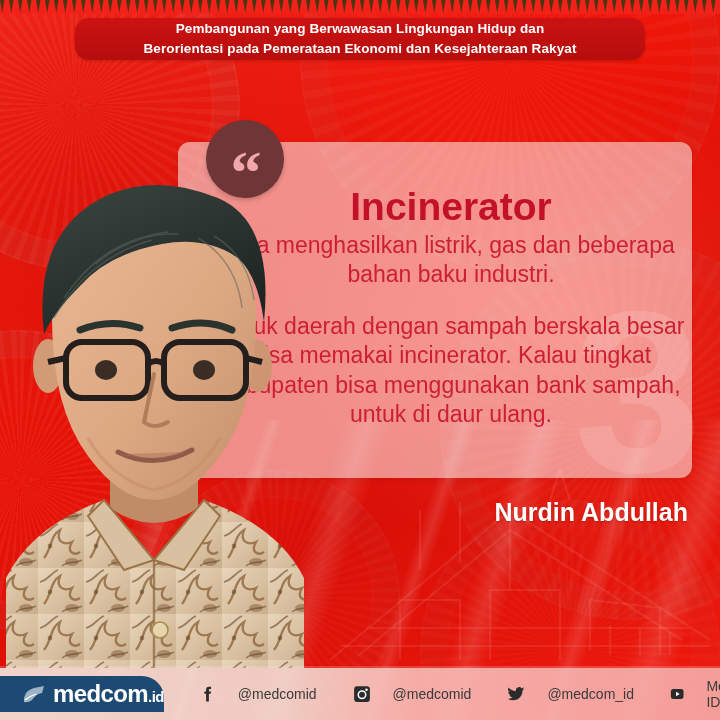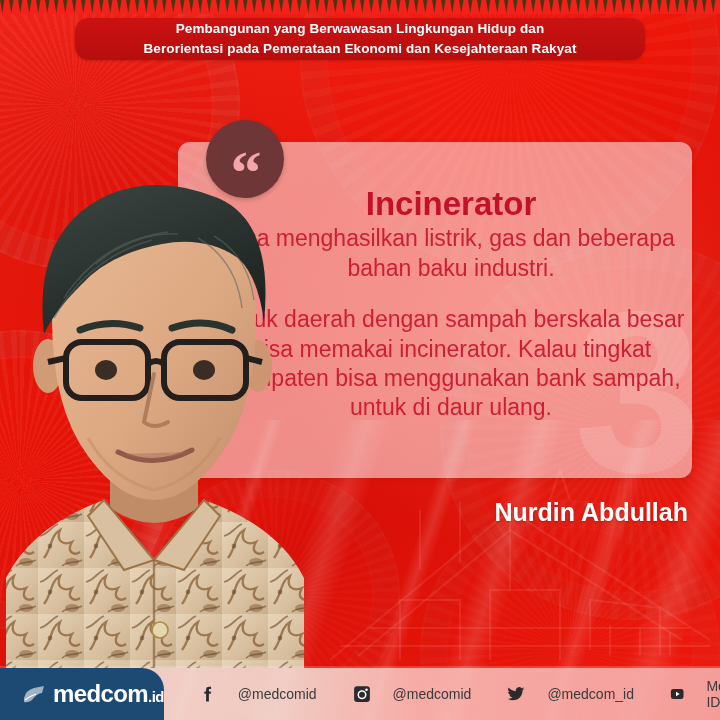--- a/index.html
+++ b/index.html
@@ -77,21 +77,21 @@
     z-index:4;
     box-shadow:0 2px 6px rgba(120,0,0,.12);
   }
   .card-inner {
     position:absolute; left:216px; top:160px; width:470px; height:300px;
     z-index:5; display:flex; flex-direction:column;
     align-items:center; justify-content:flex-start;
     padding-top:26px;
   }
   .headline {
-    color:#c4112a; font-size:33px; font-weight:700; line-height:1.1;
+    color:#c4112a; font-size:39px; font-weight:700; line-height:1.1;
     text-align:center; margin-bottom:2px;
   }
   .para {
     color:#cc1f33; font-size:23px; line-height:1.28;
     text-align:center; font-weight:400;
   }
   .para.p2 { margin-top:22px; }
 
   
   .big3 {
@@ -138,21 +138,21 @@
   .footer-bg {
     position:absolute; inset:0;
     background:linear-gradient(90deg,
       rgba(245,238,230,.88) 0%,
       rgba(243,233,224,.85) 40%,
       rgba(250,200,196,.84) 58%,
       rgba(246,178,176,.86) 100%);
   }
   .logo {
     position:relative; z-index:2;
-    width:165px; height:52px;
+    width:165px; height:36px;
     background:#1d4a73;
     border-bottom-right-radius:0; border-top-right-radius:22px;
     display:flex; align-items:center; gap:7px; padding-left:22px;
   }
   .logo-bird { width:24px; height:20px; }
   .logo-text { color:#fff; font-size:24px; font-weight:700; letter-spacing:-.6px; }
   .logo-text small { font-size:15px; font-weight:700; }
 
   .socials { position:relative; z-index:2; display:flex; align-items:center; flex:1; padding-left:34px; }
   .soc { display:flex; align-items:center; gap:22px; color:#3b3b3b; font-size:14px; }

